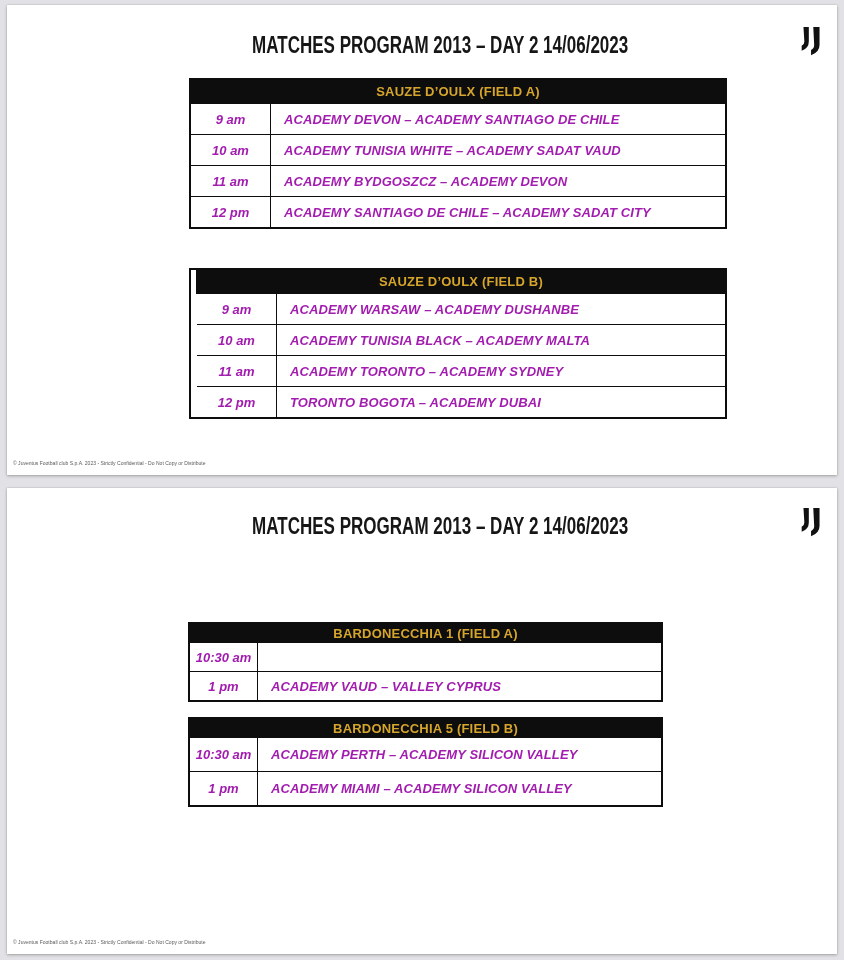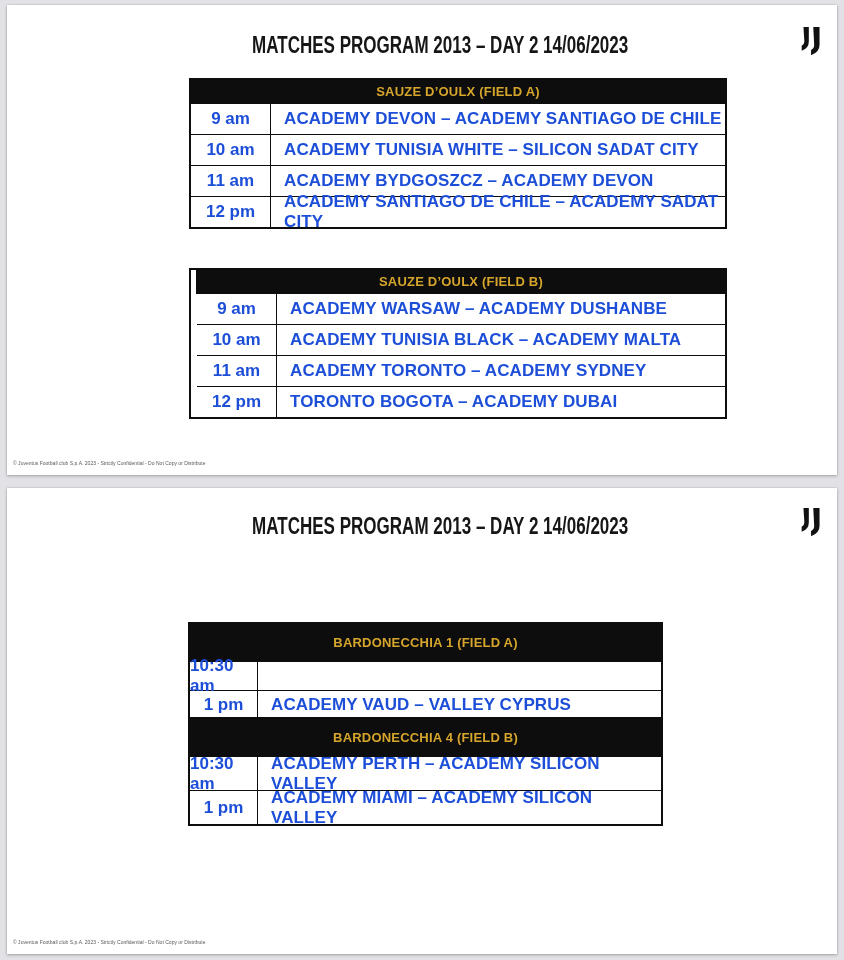--- a/index.html
+++ b/index.html
@@ -45,28 +45,28 @@
   #page2 .mt0 { top:134px; }
   #page2 .mt1 { top:229px; }
 
   .thead {
     background:var(--ink,#0d0d0d); color:var(--gold,#d6a52b);
     display:flex; align-items:center; justify-content:center;
     font-weight:bold; font-size:13px; letter-spacing:.2px;
     margin:-1px; 
     height:25px;
   }
-  #page2 .thead { height:39px; }
+  #page2 .thead { height:20px; }
   .trow { display:flex; border-top:1.5px solid var(--ink,#0d0d0d); }
   .trow:first-of-type { border-top:none; }
   #page1 .trow { height:31px; }
   #page2 .mt0 .trow { height:29px; }
   #page2 .mt1 .trow { height:34px; }
 
-  .tcell { display:flex; align-items:center; font-weight:bold; font-size:17px; color:#1d4ed8; }
+  .tcell { display:flex; align-items:center; font-weight:bold; font-size:13px; color:#a21caf;font-style:italic; }
   .tcell.time {
     justify-content:center; border-right:1.5px solid var(--ink,#0d0d0d);
     flex:0 0 auto;
   }
   #page1 .tcell.time { width:80px; }
   #page2 .tcell.time { width:68px; }
   .tcell.match { flex:1; padding-left:13px; letter-spacing:.1px; }
 
   .page-footer {
     position:absolute; left:6px; bottom:9px;
@@ -88,21 +88,21 @@
     </svg>
   </div>
   <div class="match-table mt0">
       <div class="thead">SAUZE D’OULX (FIELD A)</div>
       <div class="trow">
         <div class="tcell time">9 am</div>
         <div class="tcell match">ACADEMY DEVON – ACADEMY SANTIAGO DE CHILE</div>
       </div>
       <div class="trow">
         <div class="tcell time">10 am</div>
-        <div class="tcell match">ACADEMY TUNISIA WHITE – SILICON SADAT CITY</div>
+        <div class="tcell match">ACADEMY TUNISIA WHITE – ACADEMY SADAT VAUD</div>
       </div>
       <div class="trow">
         <div class="tcell time">11 am</div>
         <div class="tcell match">ACADEMY BYDGOSZCZ – ACADEMY DEVON</div>
       </div>
       <div class="trow">
         <div class="tcell time">12 pm</div>
         <div class="tcell match">ACADEMY SANTIAGO DE CHILE – ACADEMY SADAT CITY</div>
       </div>
     </div>
@@ -142,21 +142,21 @@
       <div class="thead">BARDONECCHIA 1 (FIELD A)</div>
       <div class="trow">
         <div class="tcell time">10:30 am</div>
       </div>
       <div class="trow">
         <div class="tcell time">1 pm</div>
         <div class="tcell match">ACADEMY VAUD – VALLEY CYPRUS</div>
       </div>
     </div>
   <div class="match-table mt1">
-      <div class="thead">BARDONECCHIA 4 (FIELD B)</div>
+      <div class="thead">BARDONECCHIA 5 (FIELD B)</div>
       <div class="trow">
         <div class="tcell time">10:30 am</div>
         <div class="tcell match">ACADEMY PERTH – ACADEMY SILICON VALLEY</div>
       </div>
       <div class="trow">
         <div class="tcell time">1 pm</div>
         <div class="tcell match">ACADEMY MIAMI – ACADEMY SILICON VALLEY</div>
       </div>
     </div>
   <div class="page-footer">© Juventus Football club S.p.A. 2023 - Strictly Confidential - Do Not Copy or Distribute</div>

